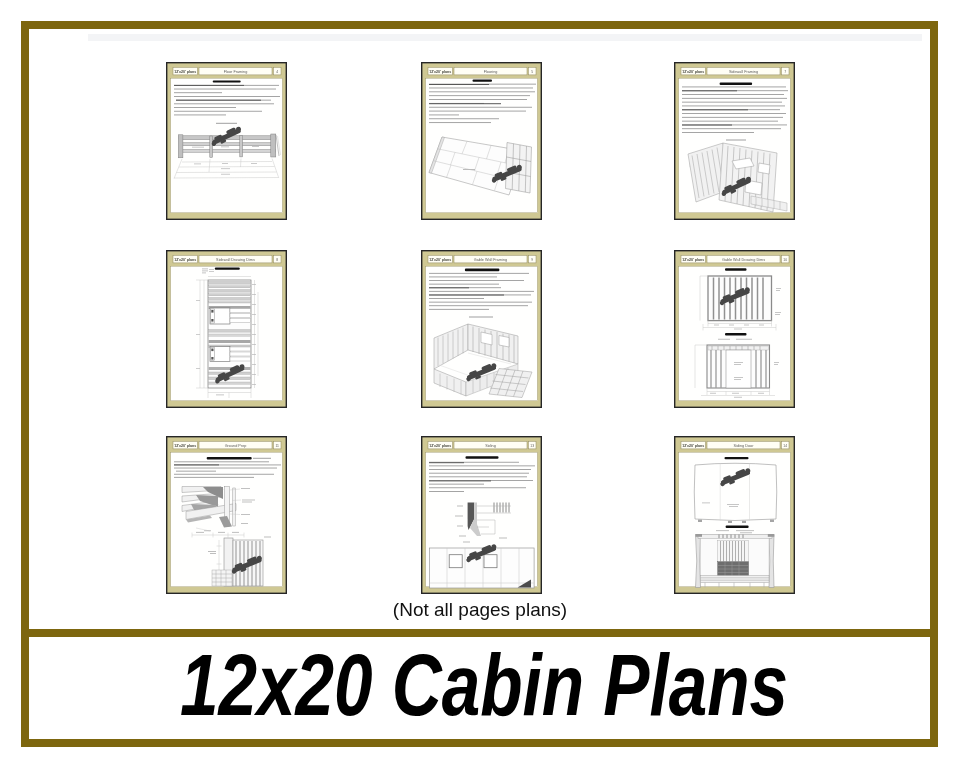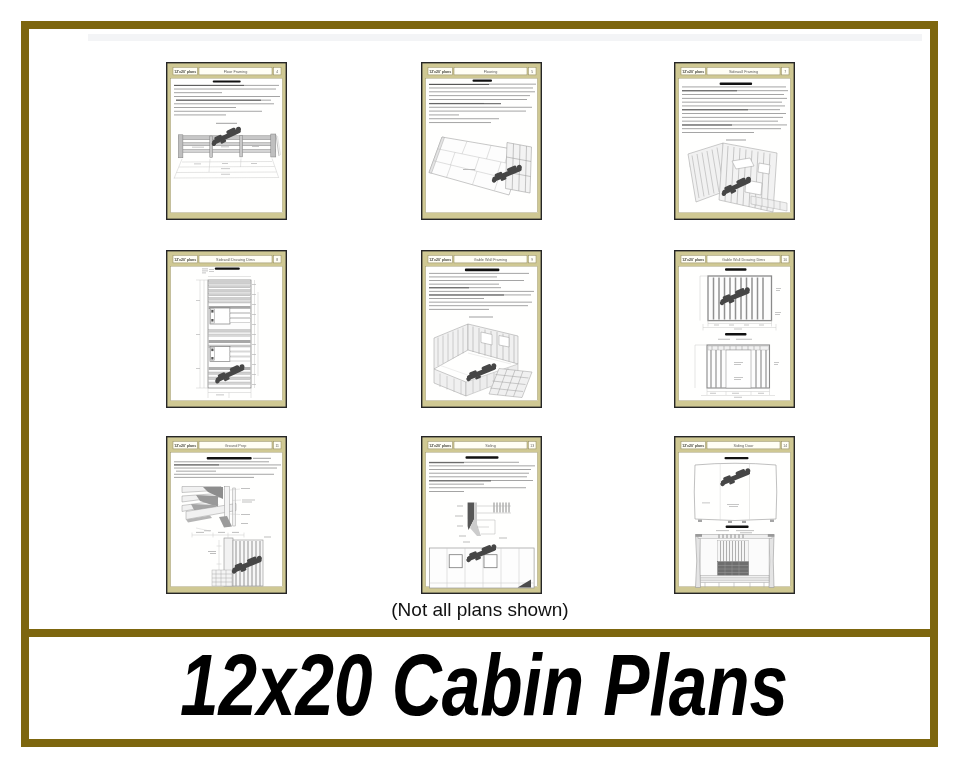--- a/index.html
+++ b/index.html
@@ -817,16 +817,16 @@
 <g transform="translate(61.5,41.5) rotate(-22) scale(1.0)" fill="#464646">
 <rect x="-15.5" y="-2.4" width="31" height="4.8" rx="2.2"></rect>
 <rect x="-12" y="-4.4" width="8" height="3.2" rx="1.6"></rect>
 <rect x="1.5" y="-5" width="10" height="3.6" rx="1.8"></rect>
 <rect x="-8" y="1.8" width="6" height="2.8" rx="1.4"></rect>
 <circle cx="-14.5" cy="1.2" r="2.2"></circle>
 <circle cx="14" cy="-1.6" r="2.4"></circle>
 </g>
 </svg>
 
-<div style="position:absolute;left:0;top:599px;width:960px;text-align:center;font-size:19px;color:#111;">(Not all plans shown)</div>
+<div style="position:absolute;left:0;top:599px;width:960px;text-align:center;font-size:19px;color:#111;">(Not all pages plans)</div>
 
 <div style="position:absolute;left:4px;top:634px;width:960px;text-align:center;font-family:'Liberation Sans',sans-serif;font-weight:bold;font-style:italic;font-size:88px;color:#000;transform:scaleX(0.787);transform-origin:480px 0;">12x20 Cabin Plans</div>
 </div>
 
 </body></html>

